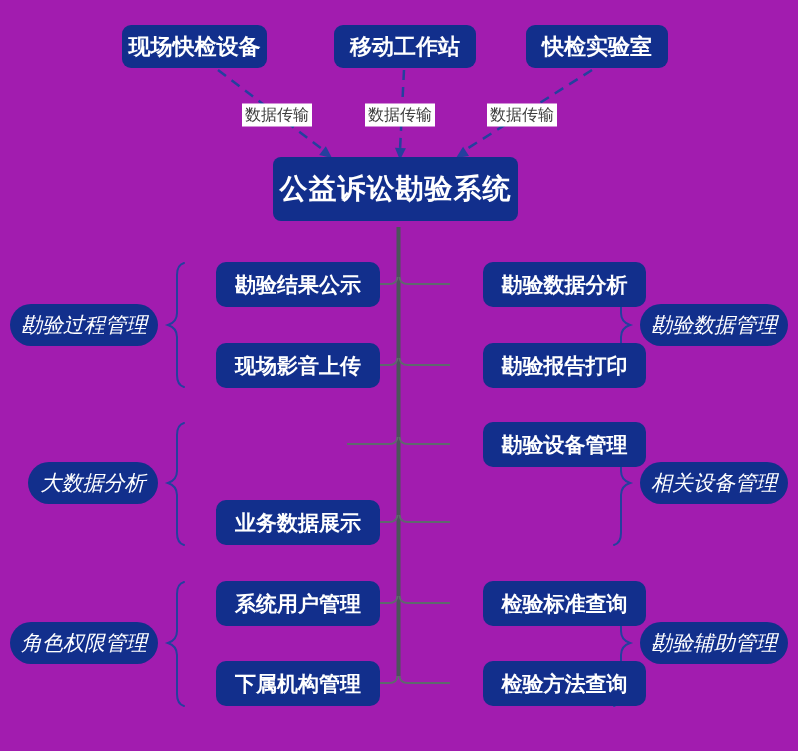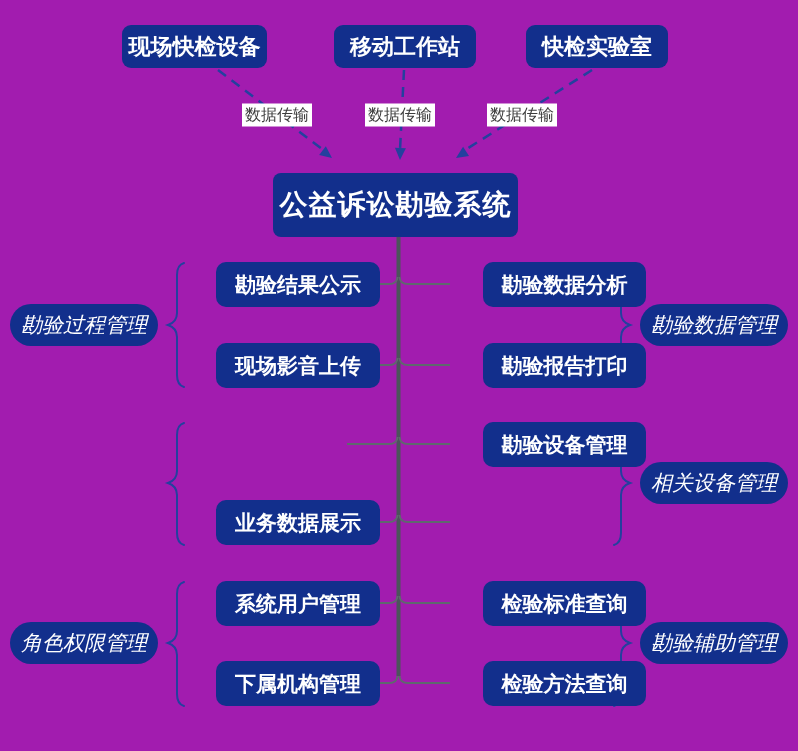--- a/index.html
+++ b/index.html
@@ -79,34 +79,35 @@
   </svg>
 
   <div class="node top-node" style="left:122px;top:25px;width:145px">现场快检设备</div>
   <div class="node top-node" style="left:334px;top:25px;width:142px">移动工作站</div>
   <div class="node top-node" style="left:526px;top:25px;width:142px">快检实验室</div>
 
   <div class="edge-label" style="left:277px;top:115px">数据传输</div>
   <div class="edge-label" style="left:400px;top:115px">数据传输</div>
   <div class="edge-label" style="left:522px;top:115px">数据传输</div>
 
-  <div class="node main-node" style="left:273px;top:173px;width:245px">公益诉讼勘验系统</div>
+  <div class="node main-node" style="left:273px;top:157px;width:245px">公益诉讼勘验系统</div>
 
   <div class="node feat-node" style="left:183px;top:262px">勘验结果公示</div>
   <div class="node feat-node" style="left:183px;top:343px">现场影音上传</div>
   <div class="node feat-node" style="left:183px;top:500px">业务数据展示</div>
   <div class="node feat-node" style="left:183px;top:581px">系统用户管理</div>
   <div class="node feat-node" style="left:183px;top:661px">下属机构管理</div>
 
   <div class="node feat-node feat-right" style="left:450px;top:262px">勘验数据分析</div>
   <div class="node feat-node feat-right" style="left:450px;top:343px">勘验报告打印</div>
   <div class="node feat-node feat-right" style="left:450px;top:422px">勘验设备管理</div>
   <div class="node feat-node feat-right" style="left:450px;top:581px">检验标准查询</div>
   <div class="node feat-node feat-right" style="left:450px;top:661px">检验方法查询</div>
 
   <div class="pill" style="left:10px;top:304px;width:148px">勘验过程管理</div>
+  <div class="pill" style="left:28px;top:462px;width:130px">大数据分析</div>
   <div class="pill" style="left:10px;top:622px;width:148px">角色权限管理</div>
 
   <div class="pill" style="left:640px;top:304px;width:148px">勘验数据管理</div>
   <div class="pill" style="left:640px;top:462px;width:148px">相关设备管理</div>
   <div class="pill" style="left:640px;top:622px;width:148px">勘验辅助管理</div>
 
 </div>
 
 </body></html>

